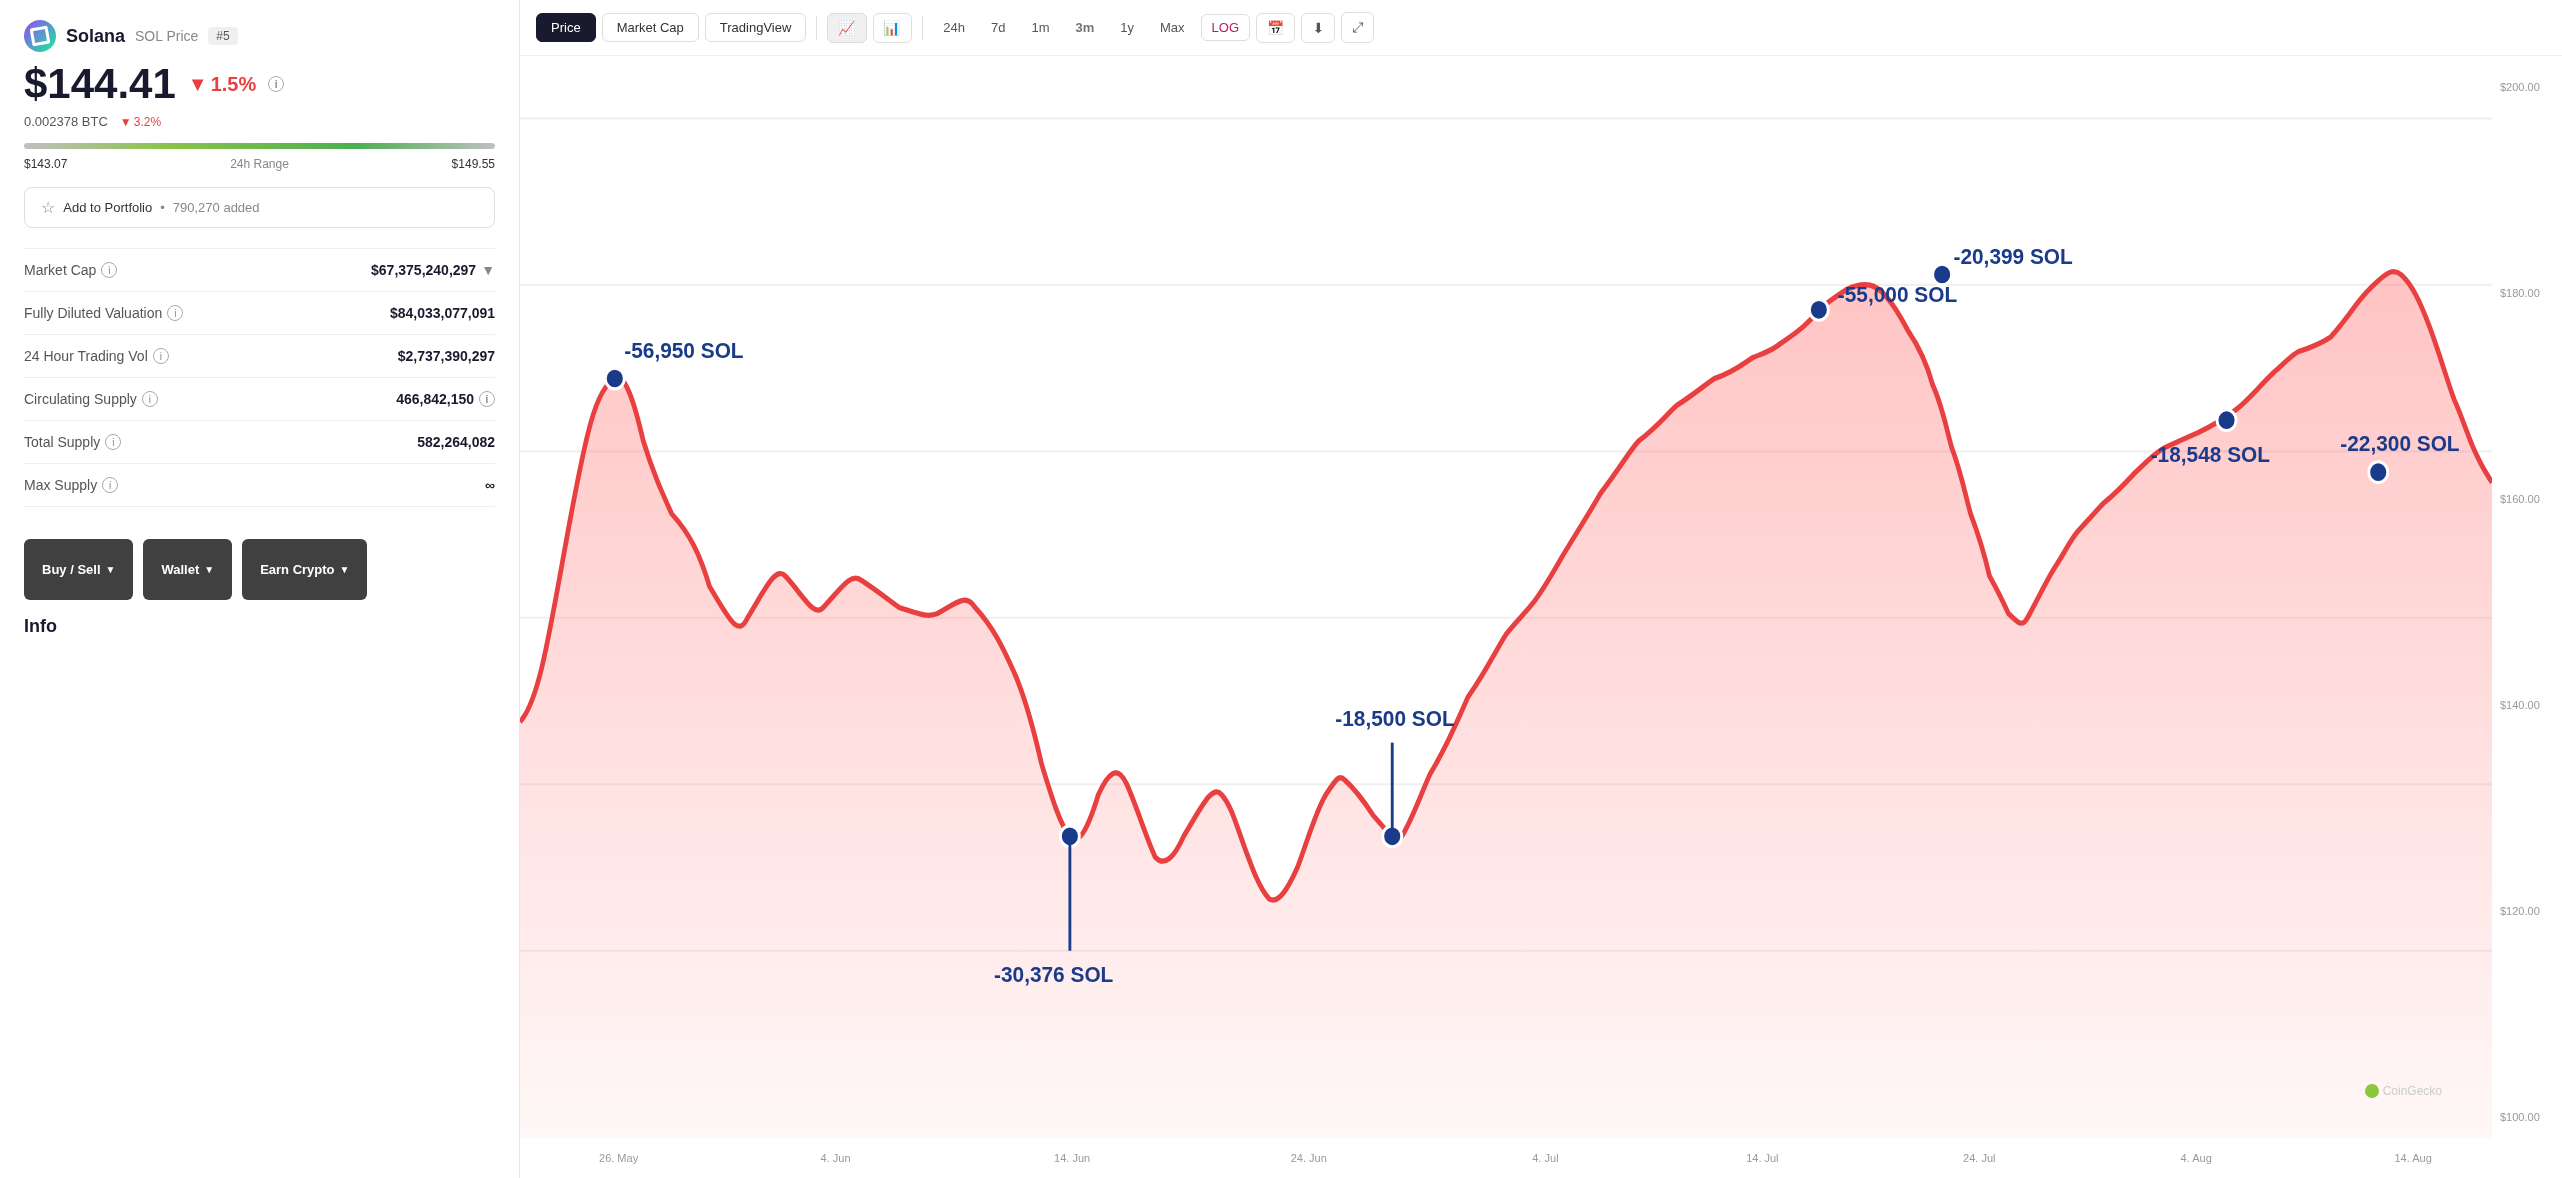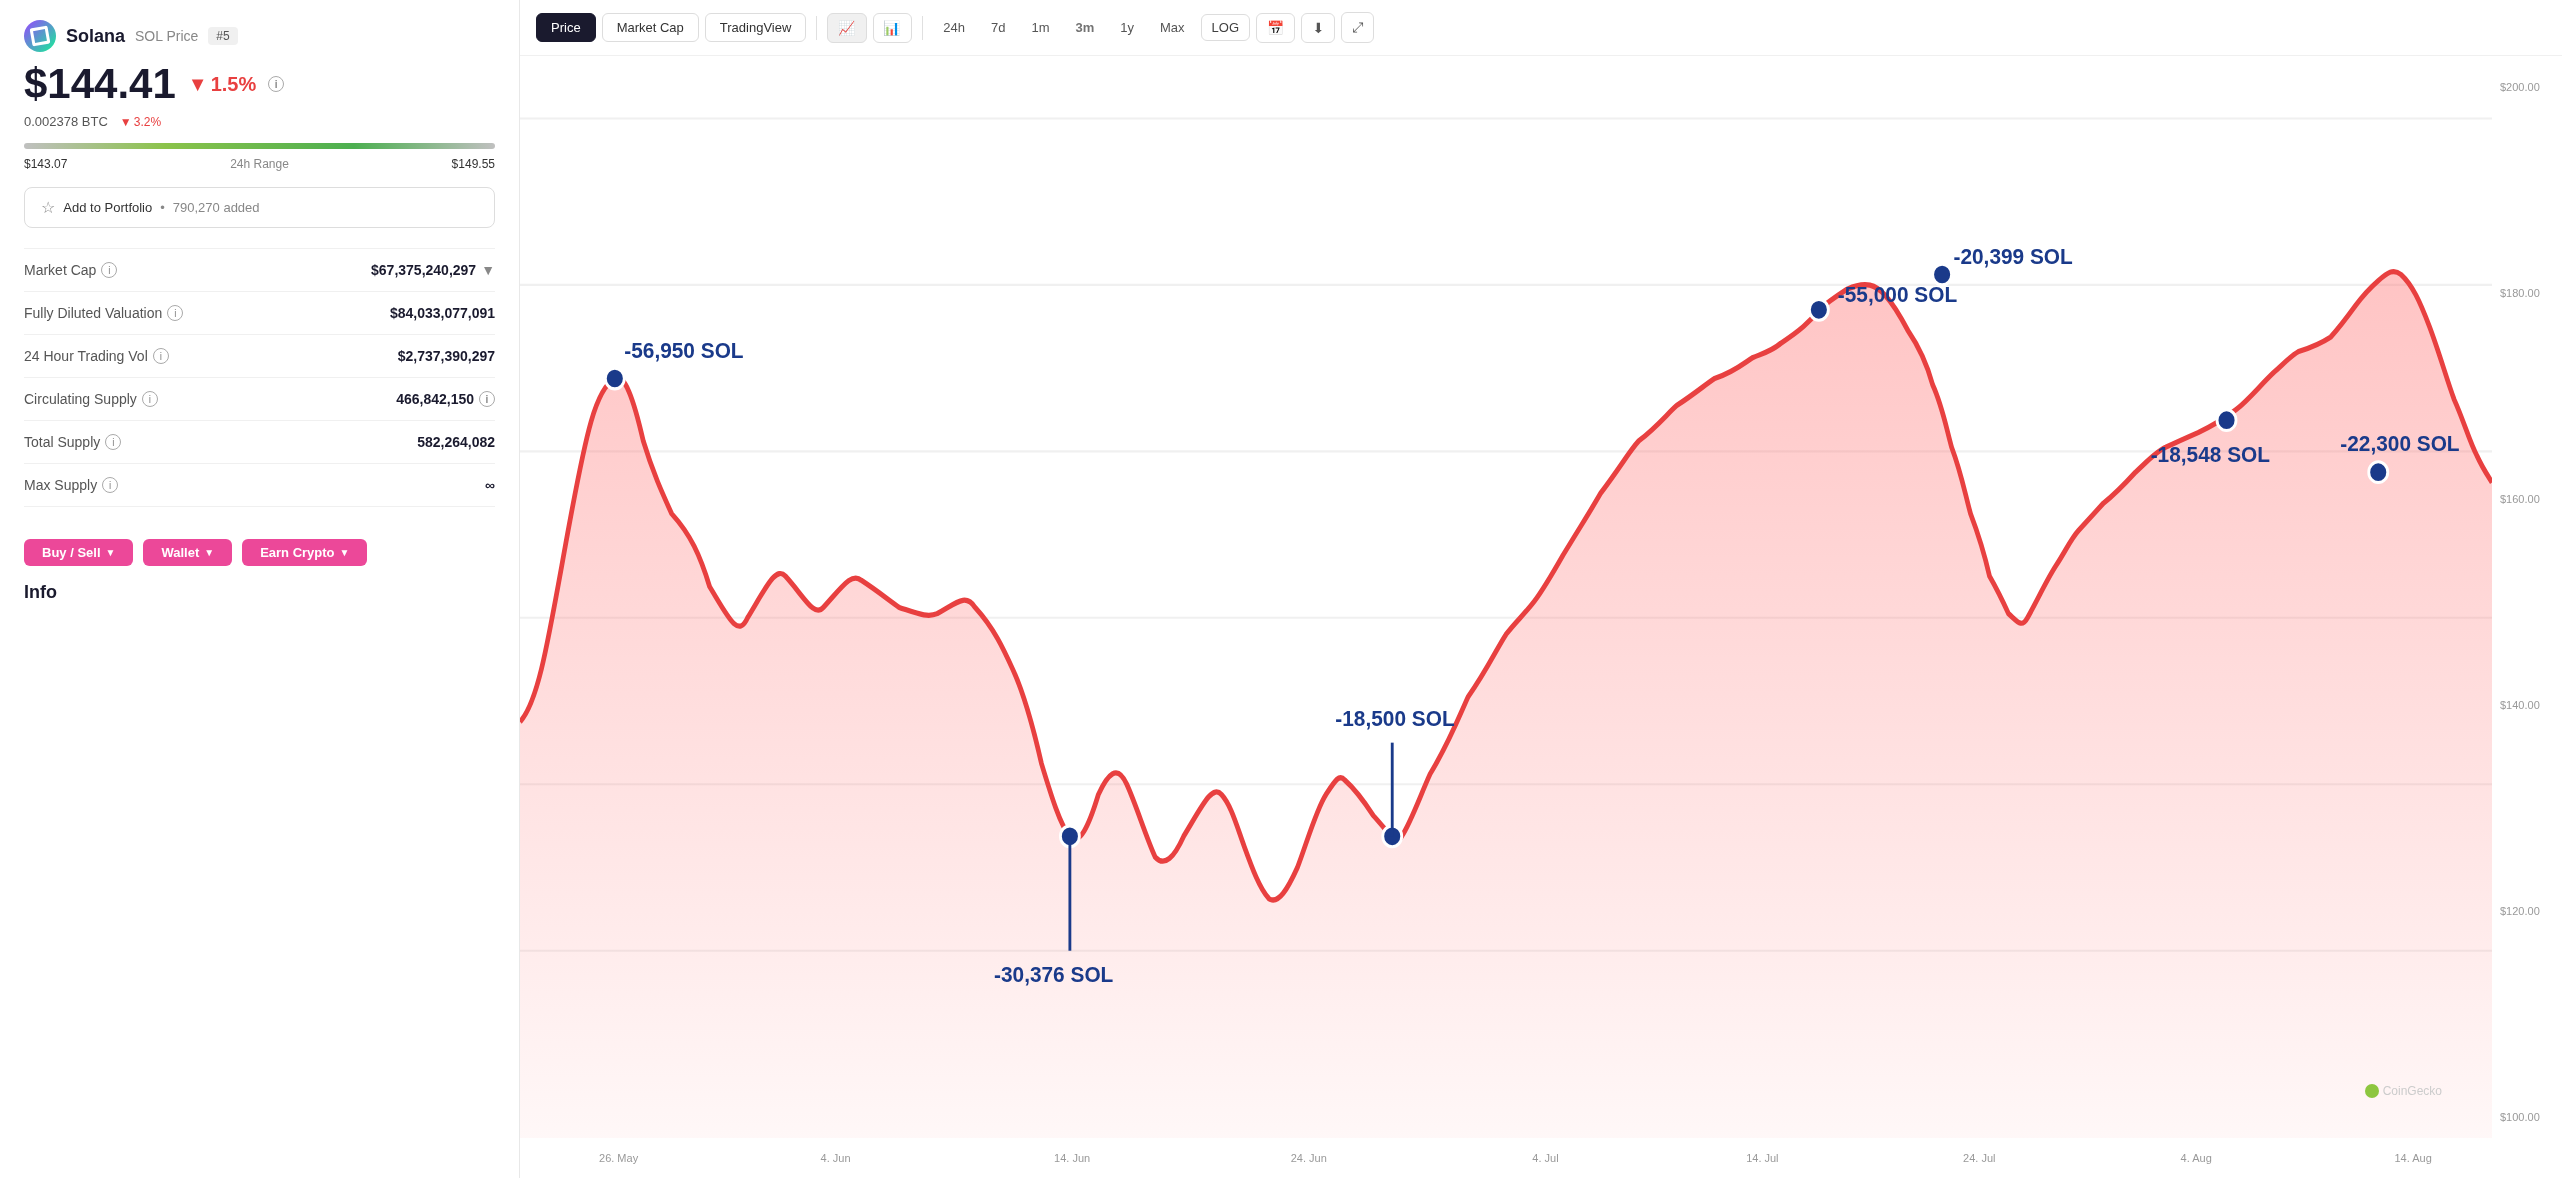--- a/index.html
+++ b/index.html
@@ -36,36 +36,36 @@
 
     
     .stats-section { border-top: 1px solid #f0f0f0; }
     .stat-row { display: flex; justify-content: space-between; align-items: center; padding: 13px 0; border-bottom: 1px solid #f0f0f0; }
     .stat-label { color: #555; display: flex; align-items: center; gap: 5px; }
     .stat-value { font-weight: 600; display: flex; align-items: center; gap: 5px; }
     .expand-icon { color: #888; cursor: pointer; }
 
     
     .action-buttons { display: flex; gap: 10px; margin-top: 20px; padding: 12px 0; }
-    .btn-green { background: #ec4899; color: #fff; border: none; border-radius: 6px; padding: 6px 18px; font-size: 13px; font-weight: 600; cursor: pointer; display: flex; align-items: center; gap: 5px; }
+    .btn-green { background: #404040; color: #fff; border: none; border-radius: 6px; padding: 23px 18px; font-size: 13px; font-weight: 600; cursor: pointer; display: flex; align-items: center; gap: 5px; }
     .chevron-down { font-size: 10px; }
 
     
     .info-title { font-size: 18px; font-weight: 700; padding-top: 4px; }
 
     
     .chart-toolbar { display: flex; align-items: center; gap: 6px; padding: 12px 16px; border-bottom: 1px solid #f0f0f0; }
     .chart-tab { padding: 6px 14px; border: 1px solid #ddd; border-radius: 6px; background: #fff; cursor: pointer; font-size: 13px; font-weight: 500; color: #333; }
     .chart-tab.active { background: #1a1a2e; color: #fff; border-color: #1a1a2e; }
     .chart-divider { width: 1px; height: 24px; background: #e0e0e0; margin: 0 4px; }
     .chart-icon-btn { padding: 6px 10px; border: 1px solid #ddd; border-radius: 6px; background: #fff; cursor: pointer; color: #555; font-size: 14px; }
     .chart-icon-btn.active { background: #f0f0f0; }
     .time-btn { padding: 5px 10px; border: none; background: transparent; cursor: pointer; font-size: 13px; color: #555; border-radius: 4px; font-weight: 500; }
     .time-btn.active { font-weight: 700; color: #737373; text-align: right; }
-    .time-btn-special { padding: 5px 10px; border: 1px solid #ddd; border-radius: 6px; background: #fff; cursor: pointer; font-size: 13px; color: #404040; font-weight: 500; }
+    .time-btn-special { padding: 5px 10px; border: 1px solid #ddd; border-radius: 6px; background: #fff; cursor: pointer; font-size: 13px; color: #be185d; font-weight: 500; }
 
     
     .chart-area { flex: 1; position: relative; overflow: hidden; }
     svg.chart-svg { width: 100%; height: 100%; }
 
     
     .watermark { position: absolute; bottom: 80px; right: 120px; color: #ccc; font-size: 12px; display: flex; align-items: center; gap: 4px; }
   </style>
 </head>
 <body>

